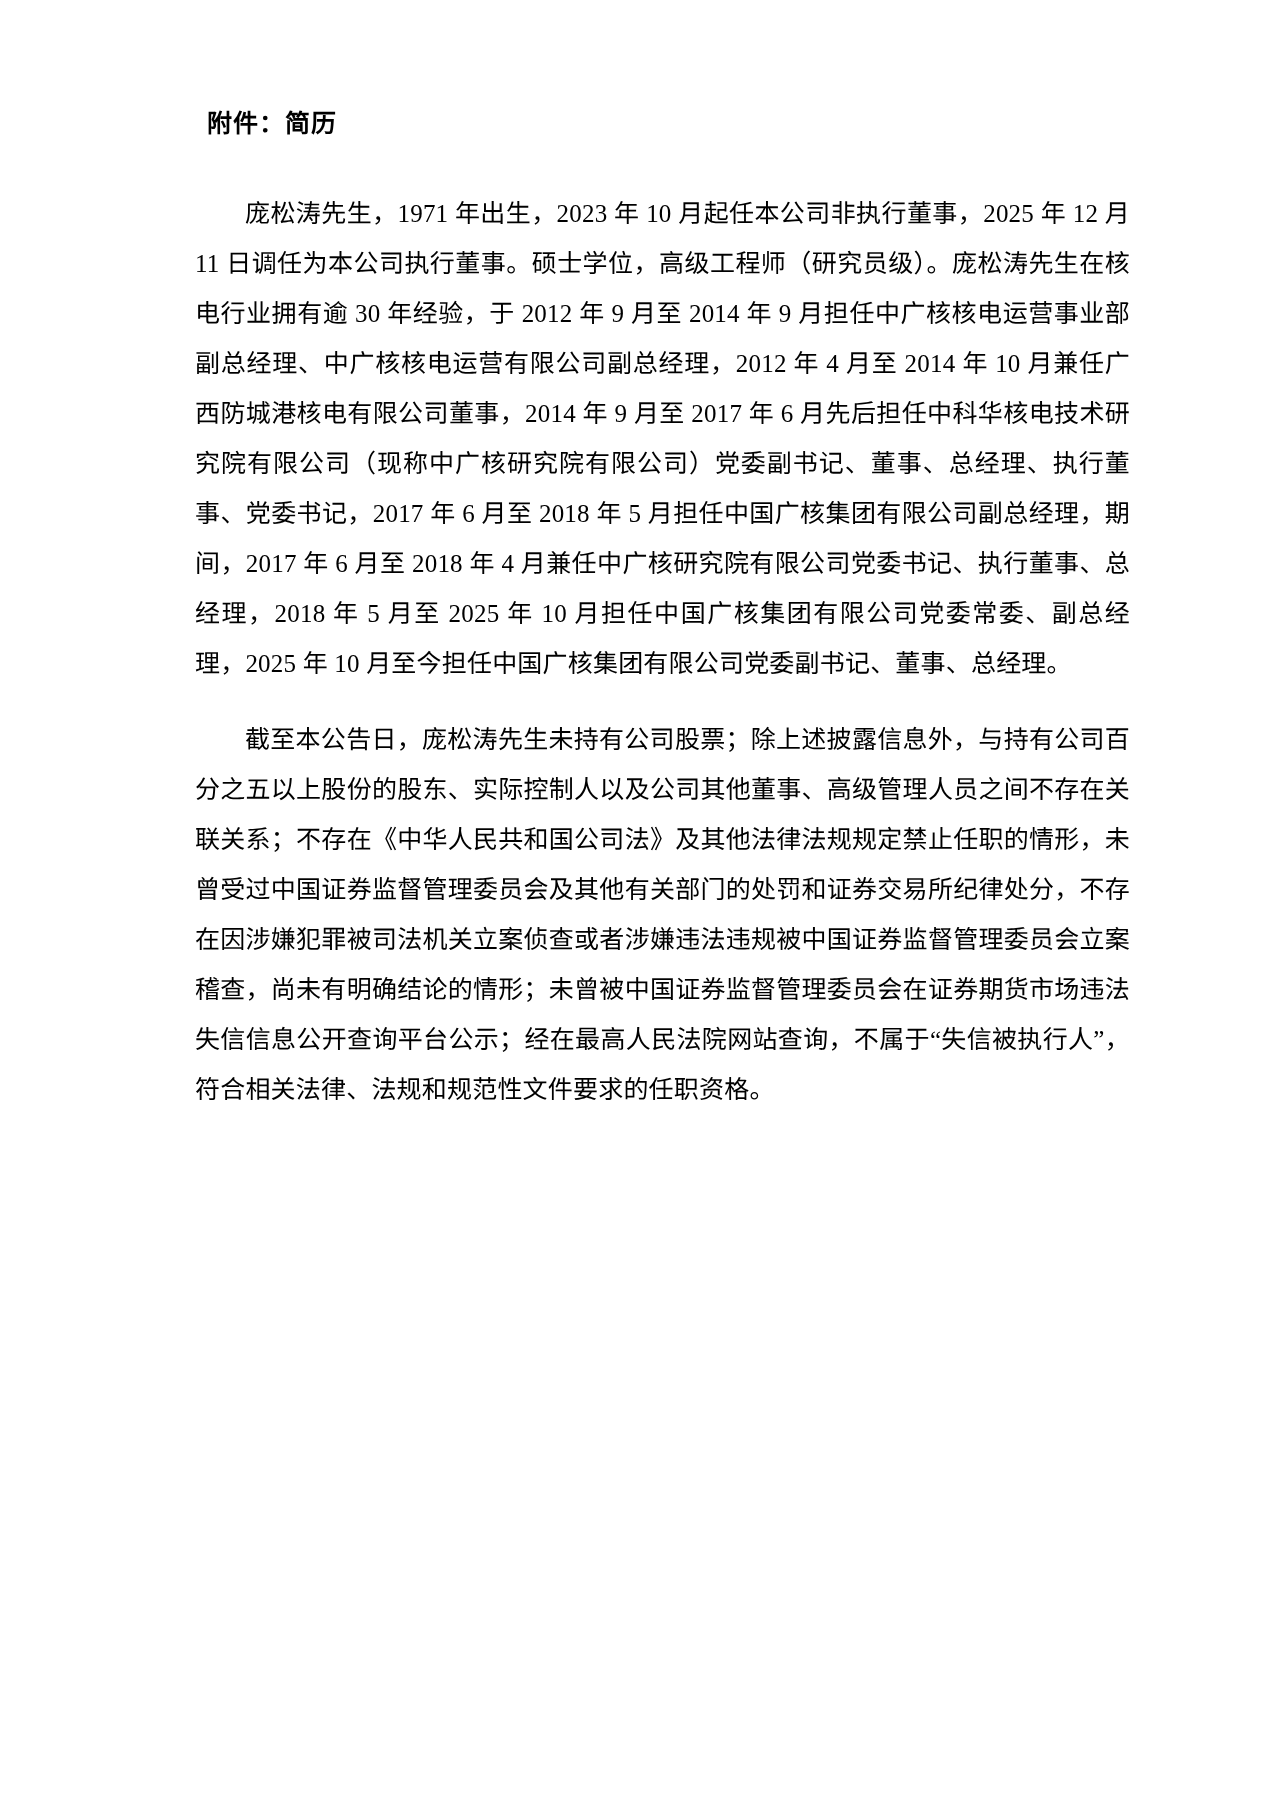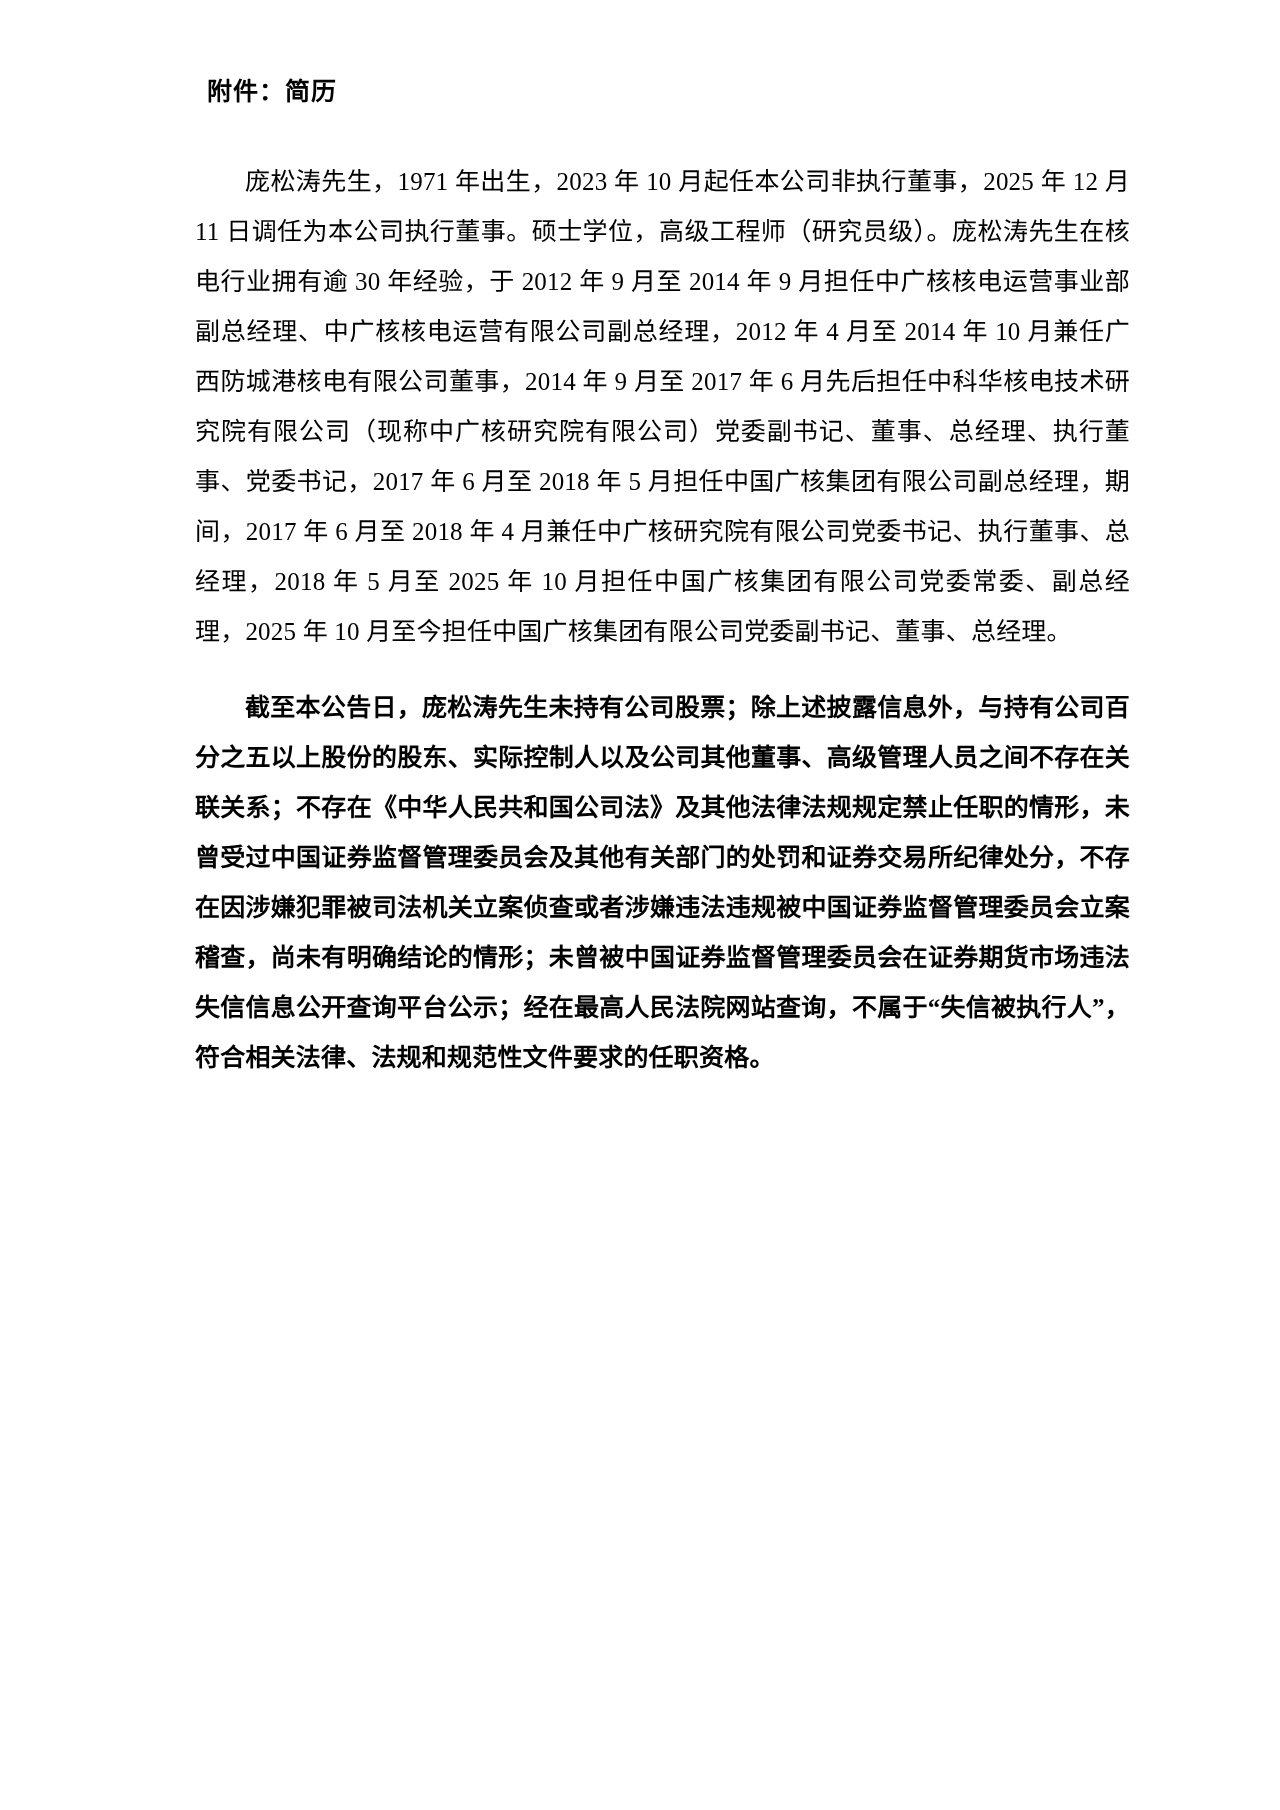--- a/index.html
+++ b/index.html
@@ -13,21 +13,21 @@
     height: 1810px;
     font-family: "Liberation Serif", "DejaVu Serif", serif;
     color: #000000;
     position: relative;
     overflow: hidden;
   }
   .page {
     box-sizing: border-box;
     width: 1280px;
     height: 1810px;
-    padding: 71px 150px 120px 195px;
+    padding: 103px 150px 120px 195px;
     background: #ffffff;
   }
   .doc-title {
     font-family: "Liberation Sans", "DejaVu Sans", sans-serif;
     font-weight: bold;
     font-size: 25px;
     letter-spacing: 1px;
     margin: 0 0 46px 12px;
     line-height: 1.6;
   }
@@ -36,21 +36,20 @@
     line-height: 2.0;
     text-align: justify;
     text-justify: inter-ideograph;
     text-indent: 2em;
     margin: 0 0 26px 0;
     letter-spacing: 0.2px;
     word-break: break-all;
   }
   .para:last-child {
     margin-bottom: 0;
-    font-weight: bold;
   }
 </style>
 </head>
 <body>
 
 <div class="page">
 
   <h1 class="doc-title">附件：简历</h1>
 
   <p class="para">庞松涛先生，1971 年出生，2023 年 10 月起任本公司非执行董事，2025 年 12 月 11 日调任为本公司执行董事。硕士学位，高级工程师（研究员级）。庞松涛先生在核电行业拥有逾 30 年经验，于 2012 年 9 月至 2014 年 9 月担任中广核核电运营事业部副总经理、中广核核电运营有限公司副总经理，2012 年 4 月至 2014 年 10 月兼任广西防城港核电有限公司董事，2014 年 9 月至 2017 年 6 月先后担任中科华核电技术研究院有限公司（现称中广核研究院有限公司）党委副书记、董事、总经理、执行董事、党委书记，2017 年 6 月至 2018 年 5 月担任中国广核集团有限公司副总经理，期间，2017 年 6 月至 2018 年 4 月兼任中广核研究院有限公司党委书记、执行董事、总经理，2018 年 5 月至 2025 年 10 月担任中国广核集团有限公司党委常委、副总经理，2025 年 10 月至今担任中国广核集团有限公司党委副书记、董事、总经理。</p>

